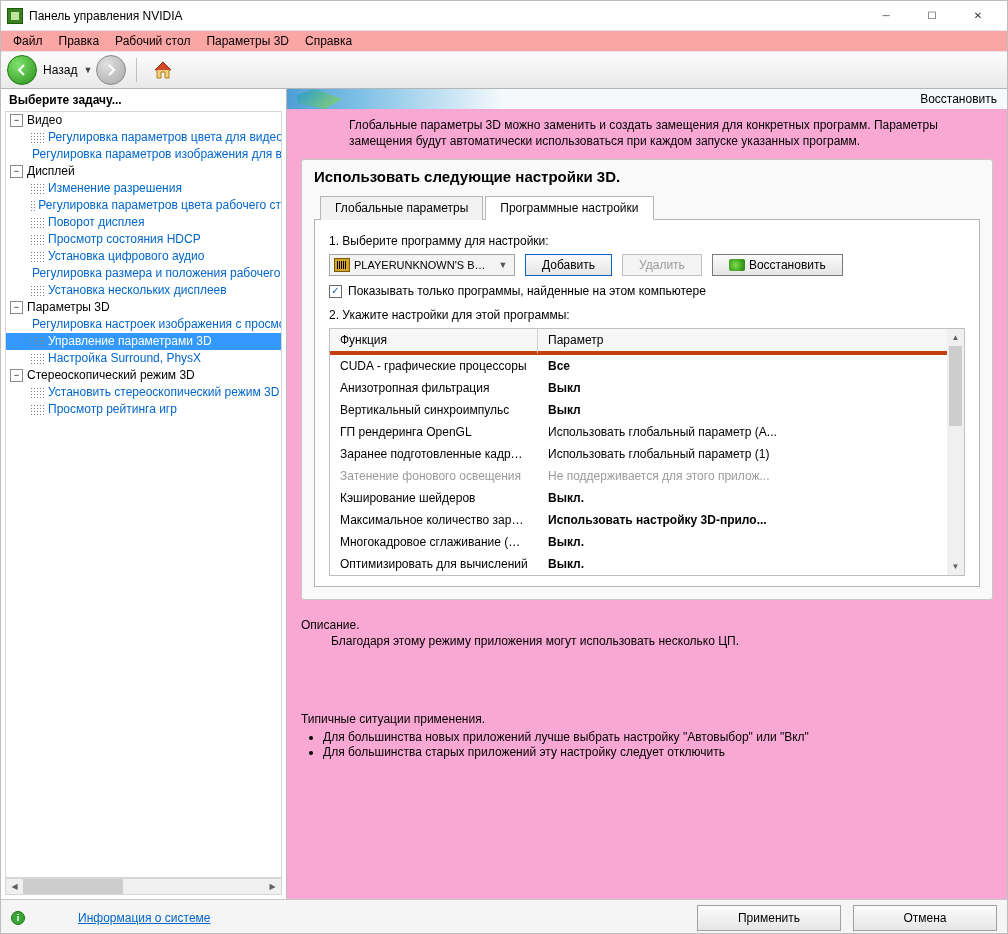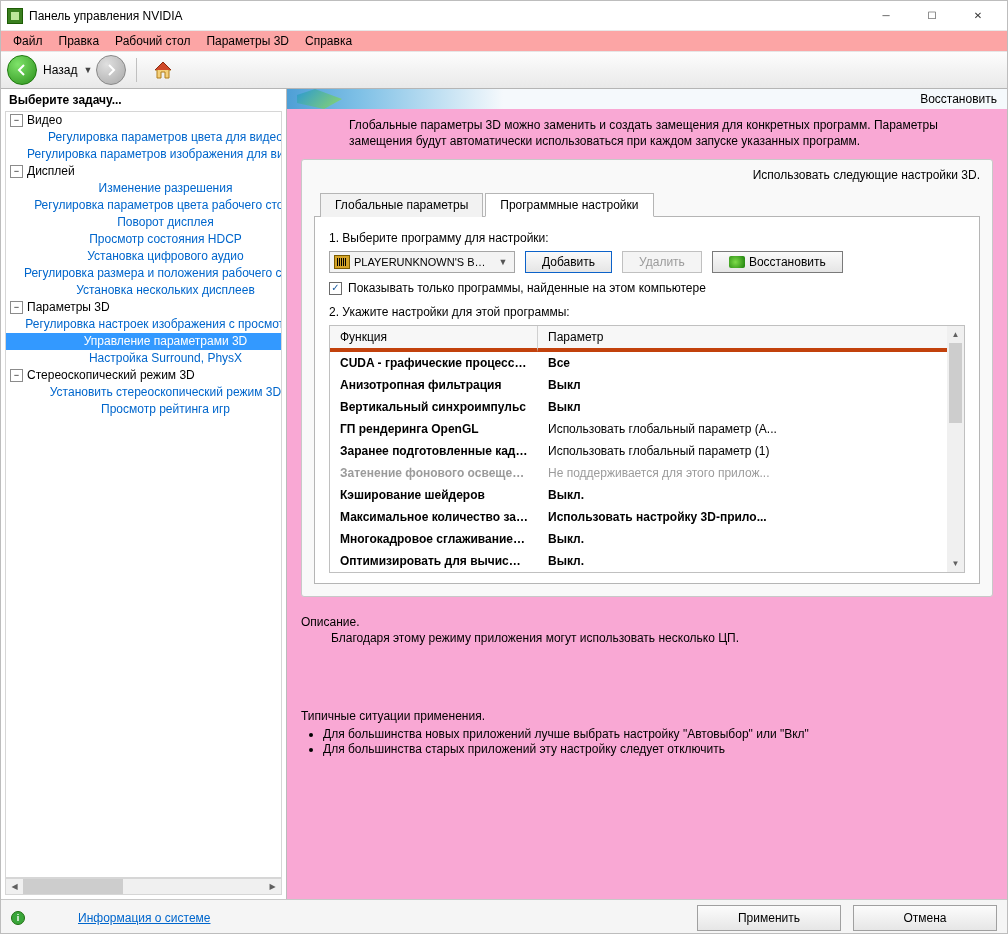--- a/index.html
+++ b/index.html
@@ -121,21 +121,21 @@
     overflow-x: hidden;
   }
   .tree-node {
     display: flex;
     align-items: center;
     height: 17px;
     line-height: 17px;
     white-space: nowrap;
   }
   .tree-node.cat { color: #000; }
-  .tree-node.leaf { color: #0066cc; flex-direction: column; }
+  .tree-node.leaf { color: #0066cc; }
   .tree-node.selected {
     background: #3399ff;
     color: #fff;
   }
   .tree-node.selected.leaf { color: #fff; }
   .indent0 { padding-left: 4px; }
   .indent1 { padding-left: 24px; }
   .expander {
     width: 13px; height: 13px;
     border: 1px solid #8b8b8b;
@@ -215,23 +215,22 @@
     line-height: 16px;
   }
   .settings-group {
     border: 1px solid #c8c8c8;
     border-radius: 3px;
     padding: 0;
     background: #f9f9f9;
   }
   .group-title {
     padding: 8px 12px 10px 12px;
-    font-weight: normal;
-    font-size: 12px;
-    text-align: right;
+    font-weight: bold;
+    font-size: 15px;
   }
   .tabs {
     display: flex;
     padding-left: 18px;
     position: relative;
     z-index: 2;
   }
   .tab {
     padding: 4px 14px;
     border: 1px solid #b5b5b5;
@@ -352,21 +351,21 @@
     display: flex;
     font-size: 12px;
     padding: 2px 0;
   }
   .trow .tcell {
     padding: 2px 10px;
     white-space: nowrap;
     overflow: hidden;
     text-overflow: ellipsis;
   }
-  .tcell.func { width: 208px; font-weight: bold; }
+  .tcell.func { width: 208px; }
   .tcell.param { flex: 1; }
   .trow.disabled .tcell { color: #9b9b9b; }
   .trow .bold { font-weight: bold; }
   .vscroll {
     width: 17px;
     background: #f0f0f0;
     position: relative;
   }
   .vscroll .up, .vscroll .down {
     position: absolute;

